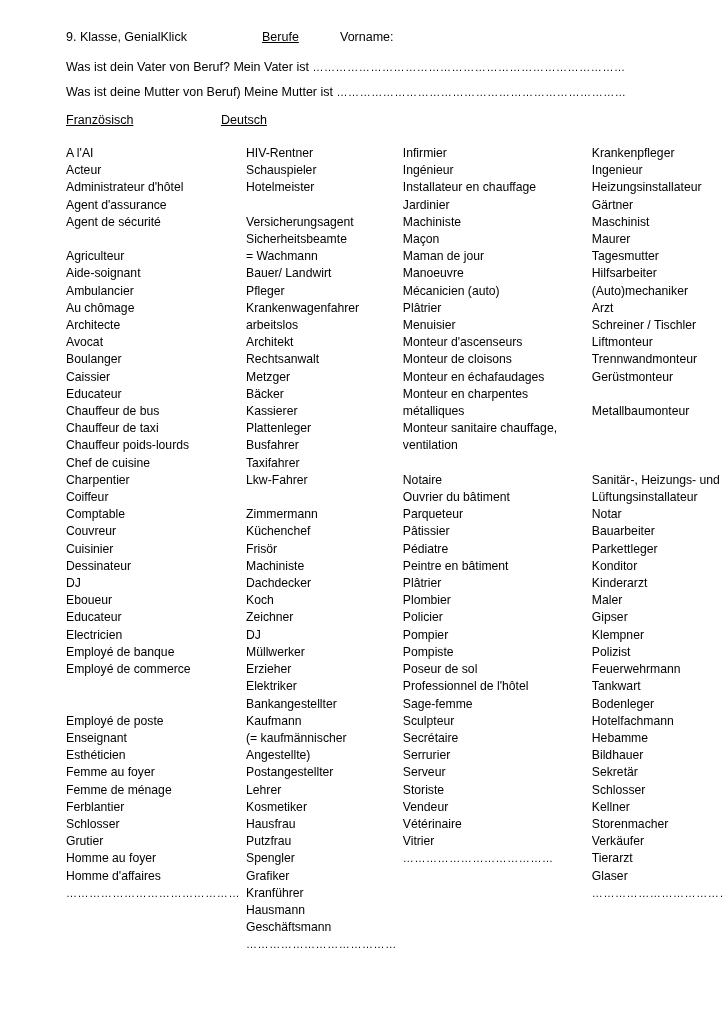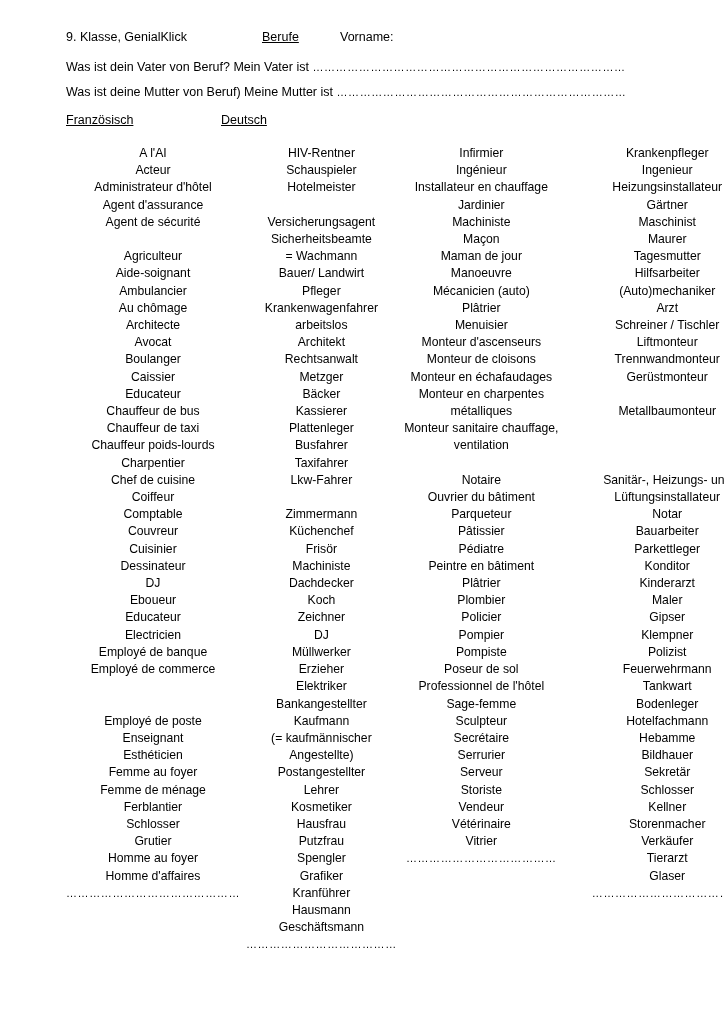--- a/index.html
+++ b/index.html
@@ -59,21 +59,20 @@
   .col-head {
     flex: 0 0 155px;
   }
   .col-head span {
     text-decoration: underline;
   }
   .table {
     display: flex;
     font-size: 12.2px;
     line-height: 17.2px;
-    text-align: center;
   }
   .colblock {
     flex: 0 0 155px;
     padding-right: 6px;
     box-sizing: border-box;
   }
   .colblock.wide {
     flex: 0 0 163px;
   }
   .colblock.last {
@@ -131,22 +130,22 @@
         <div class="cell">Ambulancier</div>
         <div class="cell">Au chômage</div>
         <div class="cell">Architecte</div>
         <div class="cell">Avocat</div>
         <div class="cell">Boulanger</div>
         <div class="cell">Caissier</div>
         <div class="cell">Educateur</div>
         <div class="cell">Chauffeur de bus</div>
         <div class="cell">Chauffeur de taxi</div>
         <div class="cell">Chauffeur poids-lourds</div>
+        <div class="cell">Chef de cuisine</div>
         <div class="cell">Charpentier</div>
-        <div class="cell">Chef de cuisine</div>
         <div class="cell">Coiffeur</div>
         <div class="cell">Comptable</div>
         <div class="cell">Couvreur</div>
         <div class="cell">Cuisinier</div>
         <div class="cell">Dessinateur</div>
         <div class="cell">DJ</div>
         <div class="cell">Eboueur</div>
         <div class="cell">Educateur</div>
         <div class="cell">Electricien</div>
         <div class="cell">Employé de banque</div>

